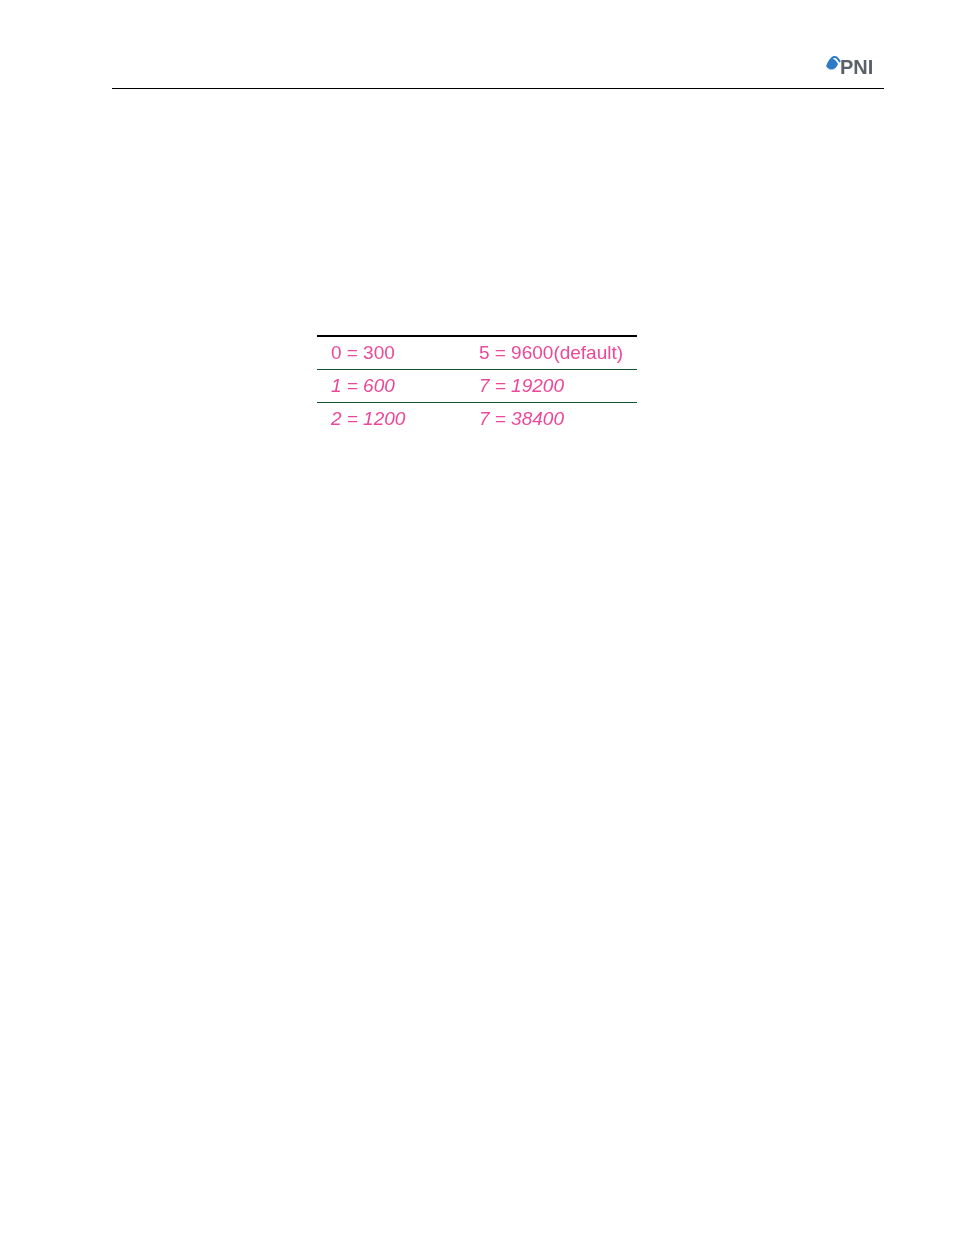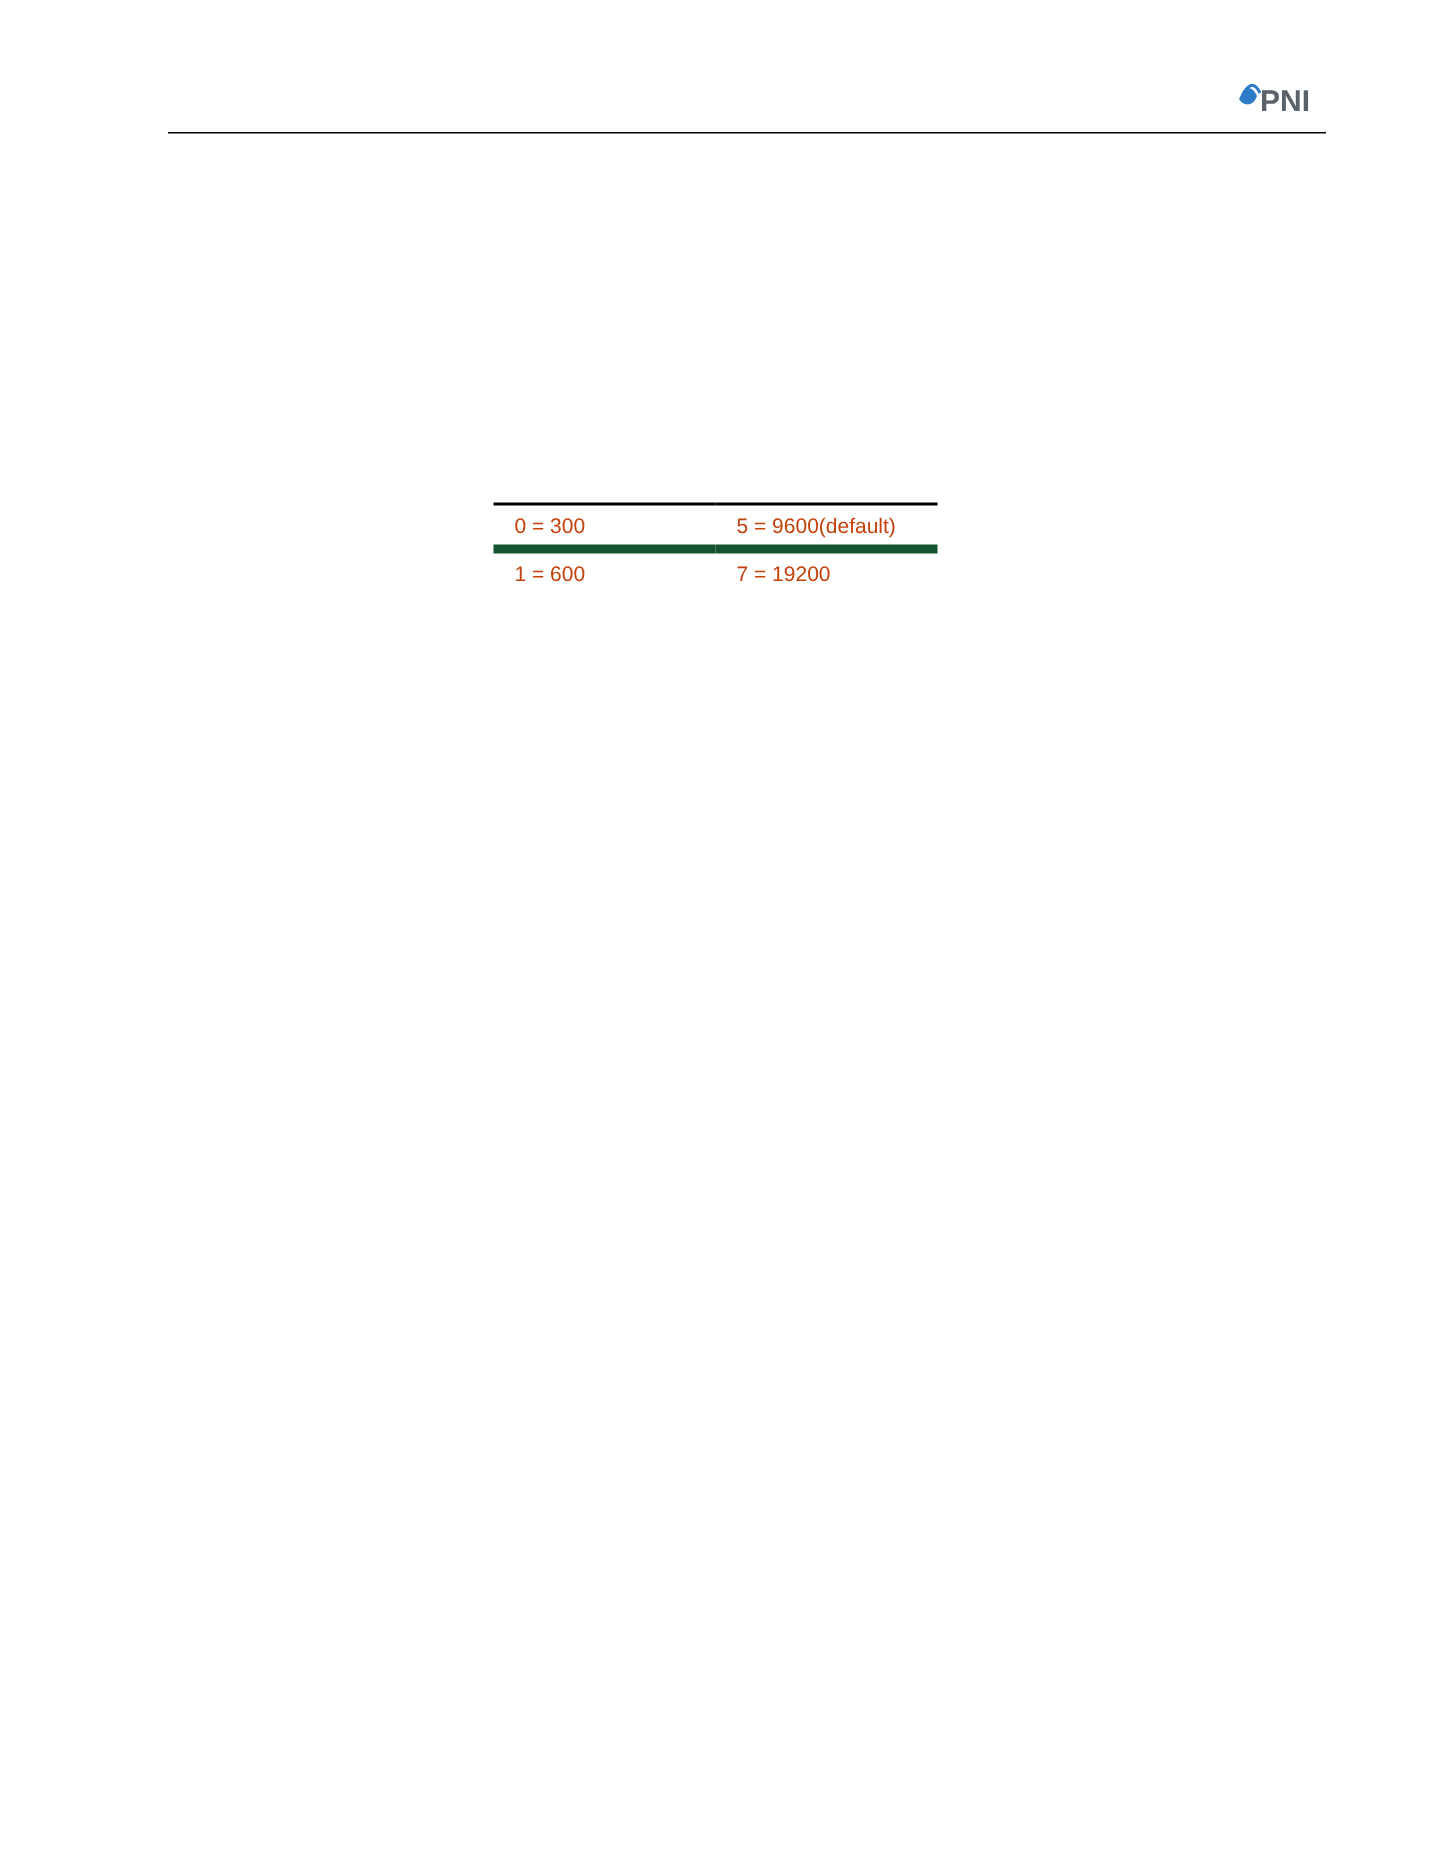--- a/index.html
+++ b/index.html
@@ -34,29 +34,29 @@
   .content {
     position: absolute;
     top: 335px;
     left: 0;
     width: 100%;
   }
   .data-table {
     margin: 0 auto;
     border-collapse: collapse;
     font-family: Arial, Helvetica, sans-serif;
-    font-size: 14px;
-    color: #c2410c;
+    font-size: 19px;
+    color: #ec4899;
   }
   .data-table td {
     padding: 5px 14px 5px 14px;
     min-width: 120px;
   }
   .tbl-topborder { border-top: 2px solid #000; }
-  .tbl-thinborder { border-top: 6px solid #14532d; }
+  .tbl-thinborder { border-top: 1px solid #14532d; font-style: italic; }
   .tbl-bottomborder { border-bottom: 2px solid #000; }
   .footer {
     position: absolute;
     bottom: 56px;
     left: 0;
     width: 100%;
     text-align: center;
     font-family: Arial, Helvetica, sans-serif;
     font-size: 12px;
   }
@@ -86,20 +86,24 @@
     <table class="data-table">
       <tbody>
           <tr class="tbl-topborder">
         <td>0 = 300</td>
         <td>5 = 9600(default)</td>
       </tr>
       <tr class="tbl-thinborder">
         <td>1 = 600</td>
         <td>7 = 19200</td>
       </tr>
+      <tr class="tbl-thinborder">
+        <td>2 = 1200</td>
+        <td>7 = 38400</td>
+      </tr>
     </tbody>
       </table>
   </div>
 
   <div class="footer">
     <a class="footer-link" href="#"></a>
   </div>
 
 </div>
 

